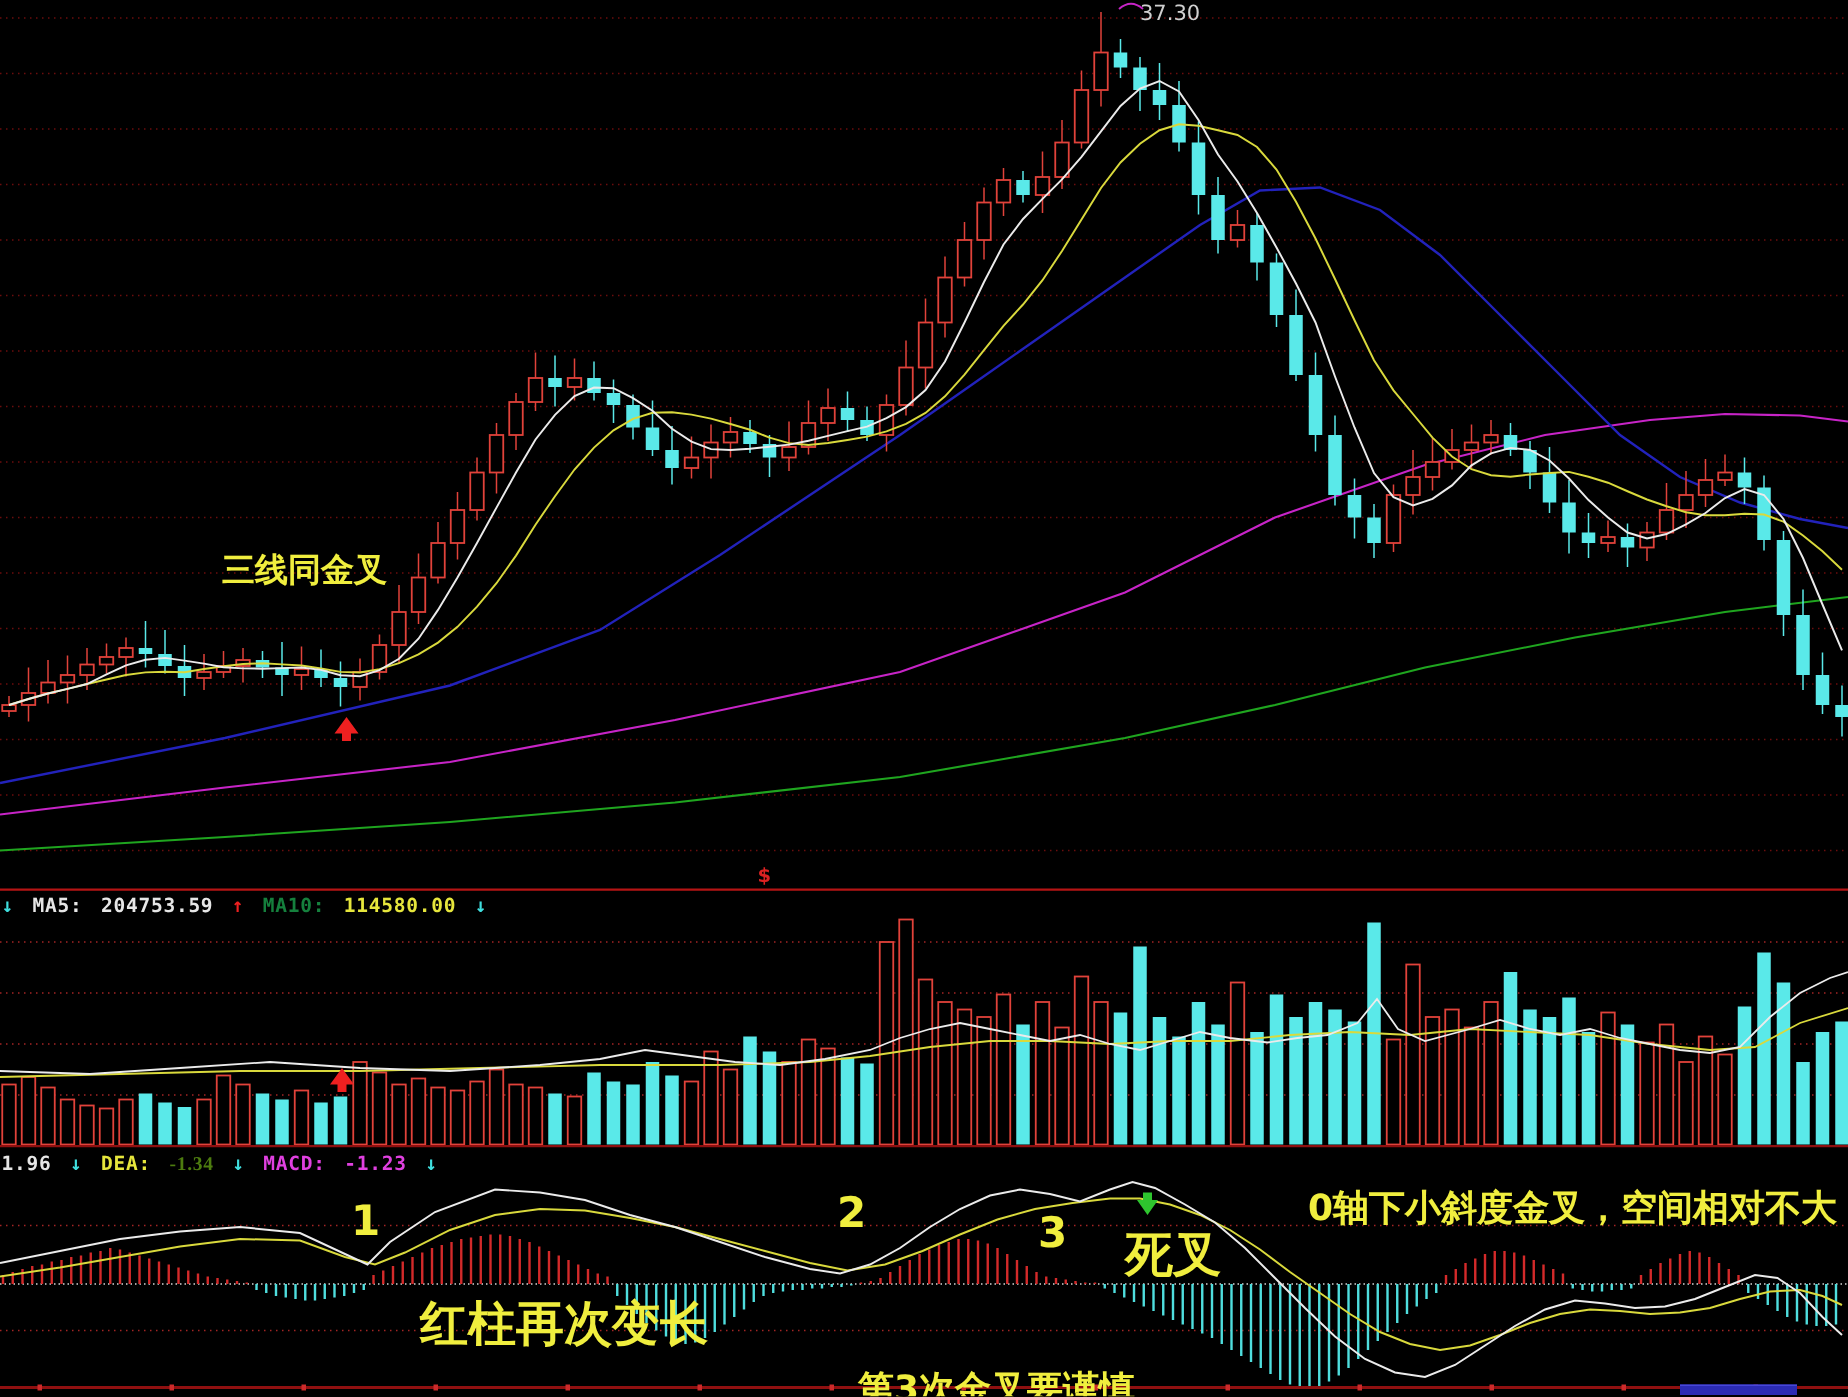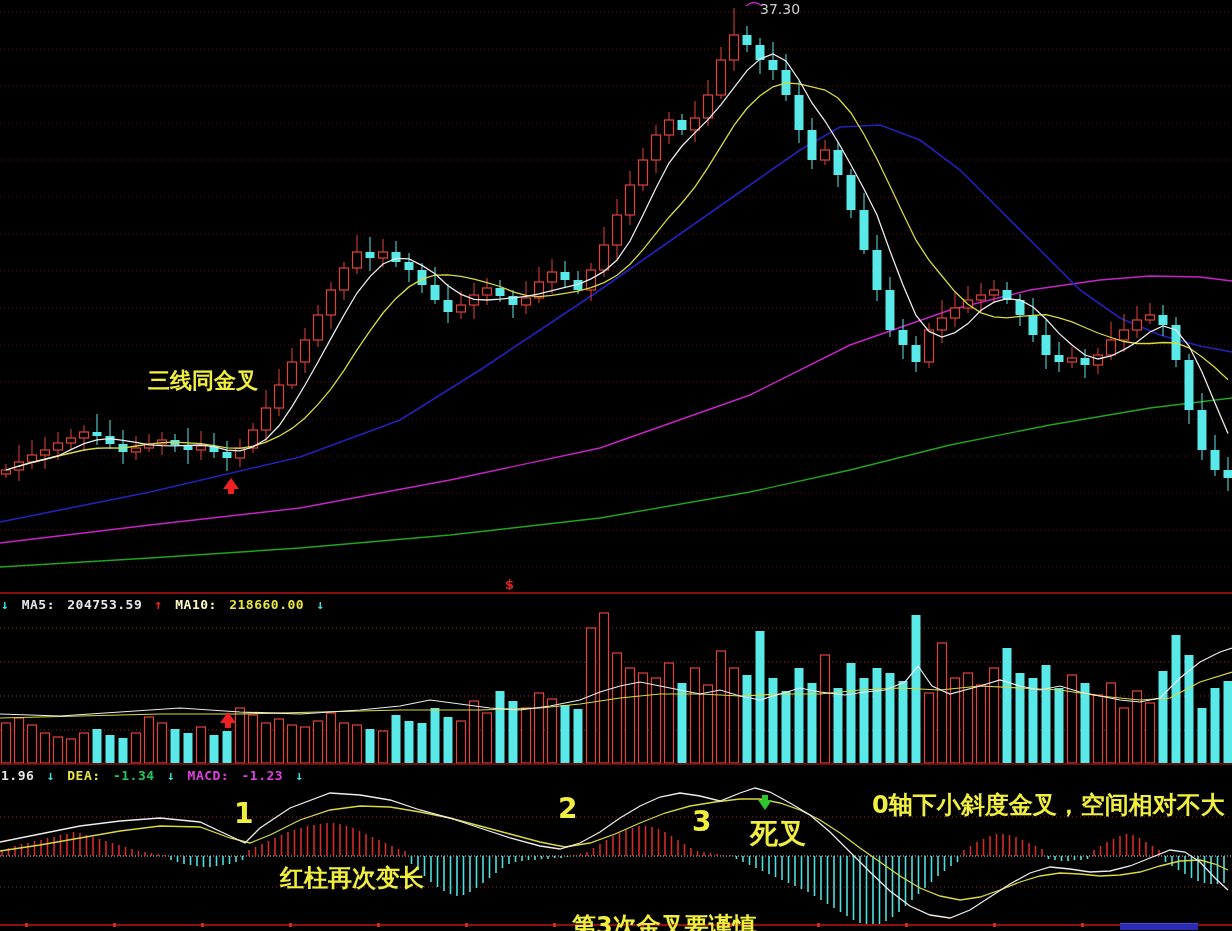--- a/index.html
+++ b/index.html
@@ -558,38 +558,38 @@
 
   <div class="ann" style="left:760px;top:2px;font-size:14px;color:#cfcfcf;">37.30</div>
   <div class="ann ylw" style="left:148px;top:370px;font-size:22px;">三线同金叉</div>
   <div class="ann" style="left:505px;top:578px;font-size:13px;font-weight:bold;color:#dd2222;">$</div>
 
   <div class="hdr" style="left:1px;top:597px;">
     <span class="arrow-dn">↓</span>
     <span style="color:#e6e6e6;">MA5:</span>
     <span style="color:#e6e6e6;">204753.59</span>
     <span class="arrow-up">↑</span>
-    <span style="color:#fef9c3;margin-top:44px;">MA10:</span>
-    <span style="color:#e6e63c;">218660.00</span>
+    <span style="color:#15803d;margin-top:44px;">MA10:</span>
+    <span style="color:#e6e63c;">114580.00</span>
     <span class="arrow-dn">↓</span>
   </div>
 
   <div class="hdr" style="left:1px;top:768px;">
     <span style="color:#e6e6e6;margin-top:19px;">1.96</span>
     <span class="arrow-dn">↓</span>
     <span style="color:#e6e63c;">DEA:</span>
-    <span style="color:#22c55e;">-1.34</span>
+    <span style="color:#4d7c0f;font-family:Liberation Serif, serif;">-1.34</span>
     <span class="arrow-dn">↓</span>
     <span style="color:#e040e0;">MACD:</span>
     <span style="color:#e040e0;margin-top:10px;">-1.23</span>
     <span class="arrow-dn">↓</span>
   </div>
 
   <div class="ann ylw" style="left:234px;top:800px;font-size:28px;">1</div>
   <div class="ann ylw" style="left:558px;top:795px;font-size:28px;">2</div>
   <div class="ann ylw" style="left:692px;top:808px;font-size:28px;">3</div>
-  <div class="ann ylw" style="left:750px;top:820px;font-size:28px;">死叉</div>
-  <div class="ann ylw" style="left:280px;top:866px;font-size:24px;">红柱再次变长</div>
+  <div class="ann ylw" style="left:750px;top:820px;font-size:32px;">死叉</div>
+  <div class="ann ylw" style="left:280px;top:866px;font-size:32px;">红柱再次变长</div>
   <div class="ann ylw" style="left:572px;top:914px;font-size:24px;">第3次金叉要谨慎</div>
   <div class="ann ylw" style="left:872px;top:793px;font-size:24px;text-align:right;">0轴下小斜度金叉，空间相对不大</div>
 
   <div class="thumb" style="left:1120px;top:923px;width:78px;"></div>
 </div>
 
 </body></html>

